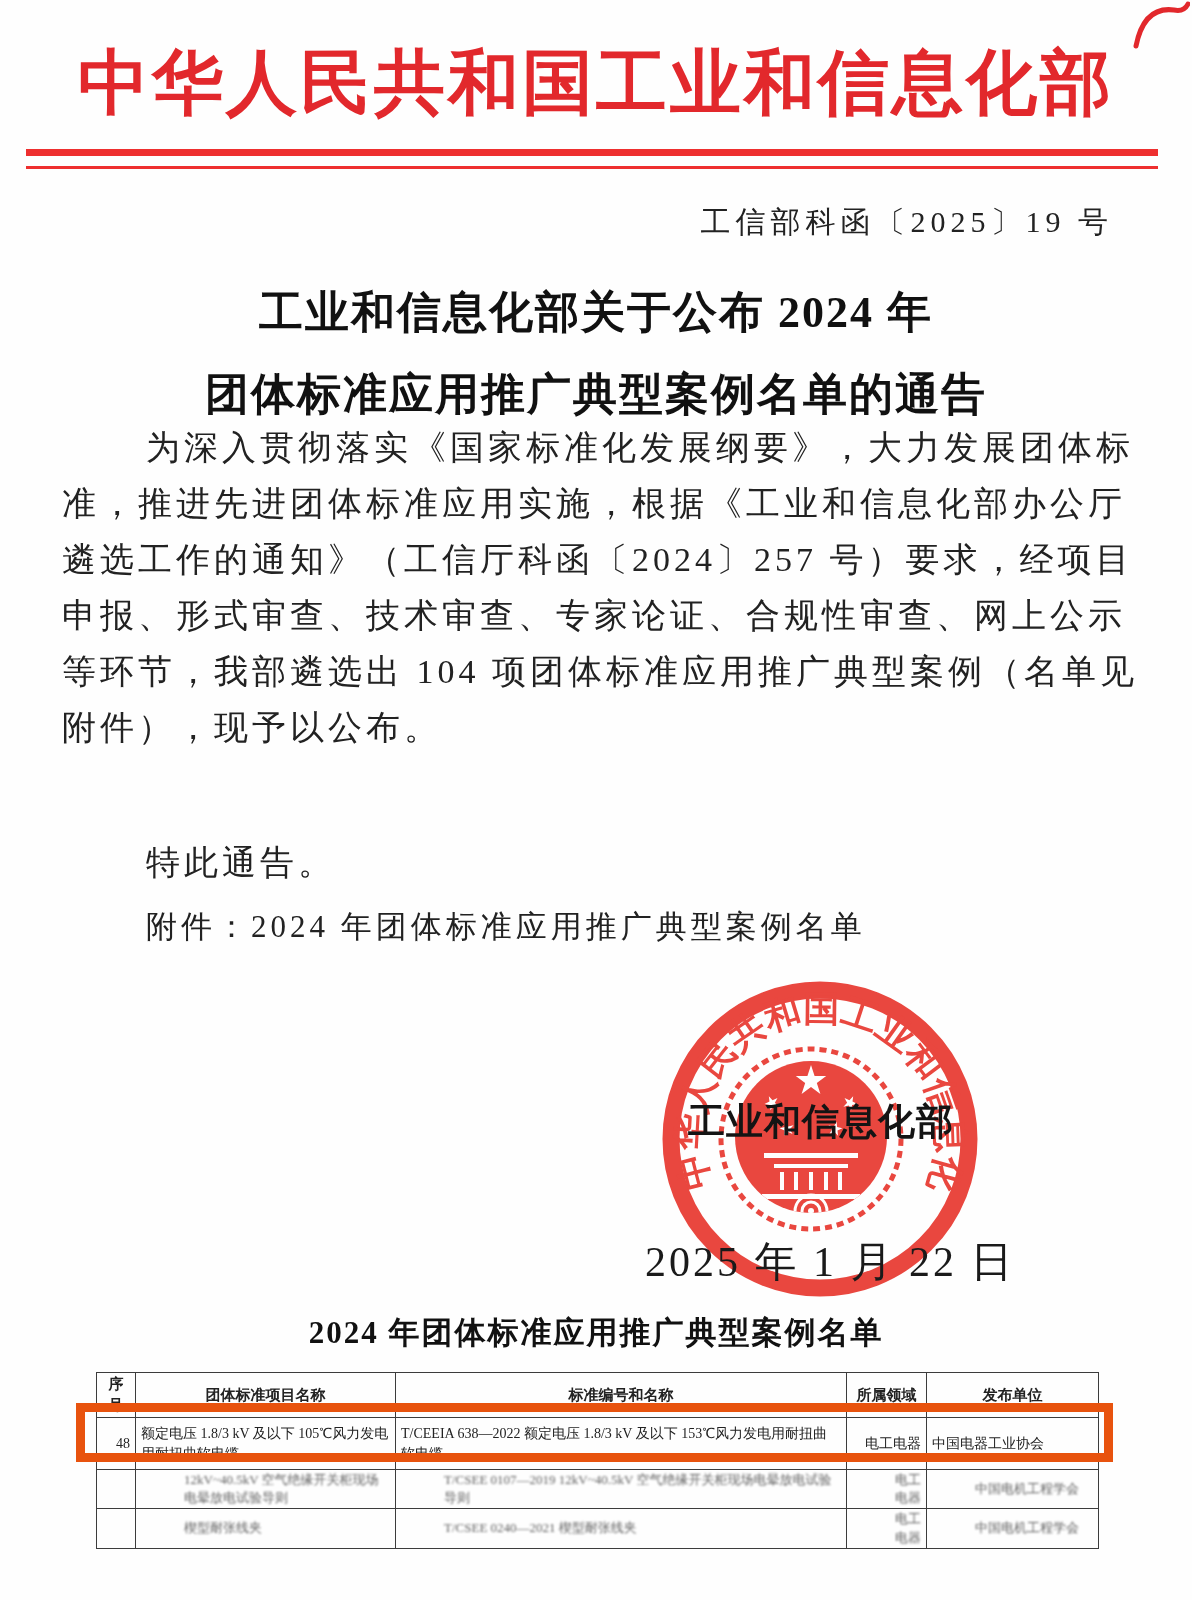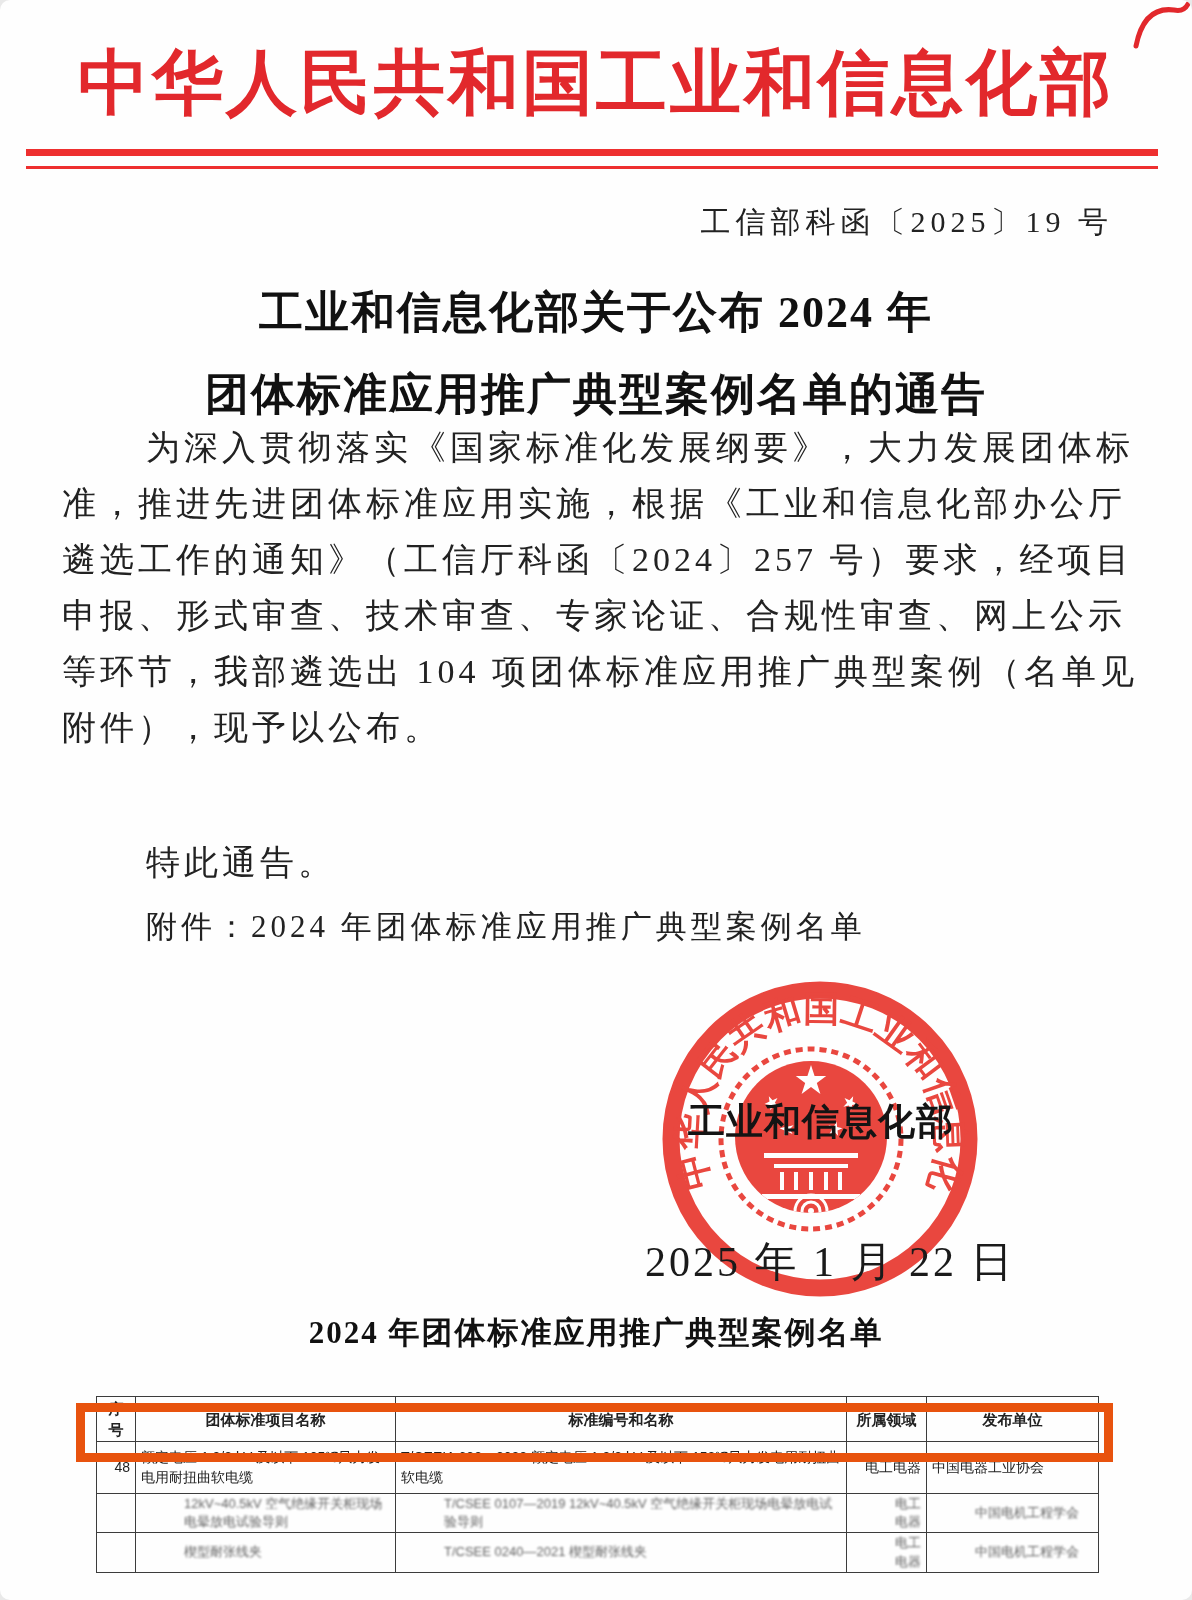--- a/index.html
+++ b/index.html
@@ -1,21 +1,20 @@
 <!DOCTYPE html>
 <html><head>
 <meta charset="utf-8">
 <style>
   html,body{margin:0;padding:0;background:#e9e9e9;}
   .page{
     position:relative;width:1192px;height:1600px;margin:0 auto;
     background:#fefefe;overflow:hidden;
     font-family:"Liberation Serif","DejaVu Serif",serif;
     color:#1e1e1e;
-    border-radius:10px;
   }
   
   .ministry-head{
     position:absolute;top:36px;left:0;width:100%;
     text-align:center;font-size:71px;font-weight:900;
     letter-spacing:3px;color:var(--red);white-space:nowrap;
   }
   .rule-thick{position:absolute;top:149px;left:26px;width:1132px;height:7px;background:var(--line-red);}
   .rule-thin{position:absolute;top:166px;left:26px;width:1132px;height:3px;background:var(--line-red);}
   .corner-mark{position:absolute;top:0px;right:2px;width:60px;height:50px;}
@@ -50,22 +49,21 @@
     font-size:42px;letter-spacing:3px;color:#1a1a1a;white-space:nowrap;
   }
   
   .attach-title{
     position:absolute;top:1312px;left:0;width:100%;text-align:center;
     font-size:31px;font-weight:bold;letter-spacing:2px;color:#111;
   }
   table.case-table{
     position:absolute;left:96px;top:1372px;width:1002px;
     border-collapse:collapse;table-layout:fixed;
-    font-family:Liberation Sans, sans-serif;
-    margin-top:24px;
+    font-family:Liberation Serif, serif;
   }
   table.case-table td{
     border:1.6px solid #3c3c3c;padding:1px 5px;vertical-align:middle;
     font-size:14px;color:#222;line-height:1.4;overflow:hidden;
   }
   tr.hdr td{font-size:15px;font-weight:bold;text-align:center;height:31px;}
   tr.r48 td{height:49px;}
   tr.r49 td{height:31px;}
   tr.r50 td{height:18px;}
   td.c-center{text-align:right;}

